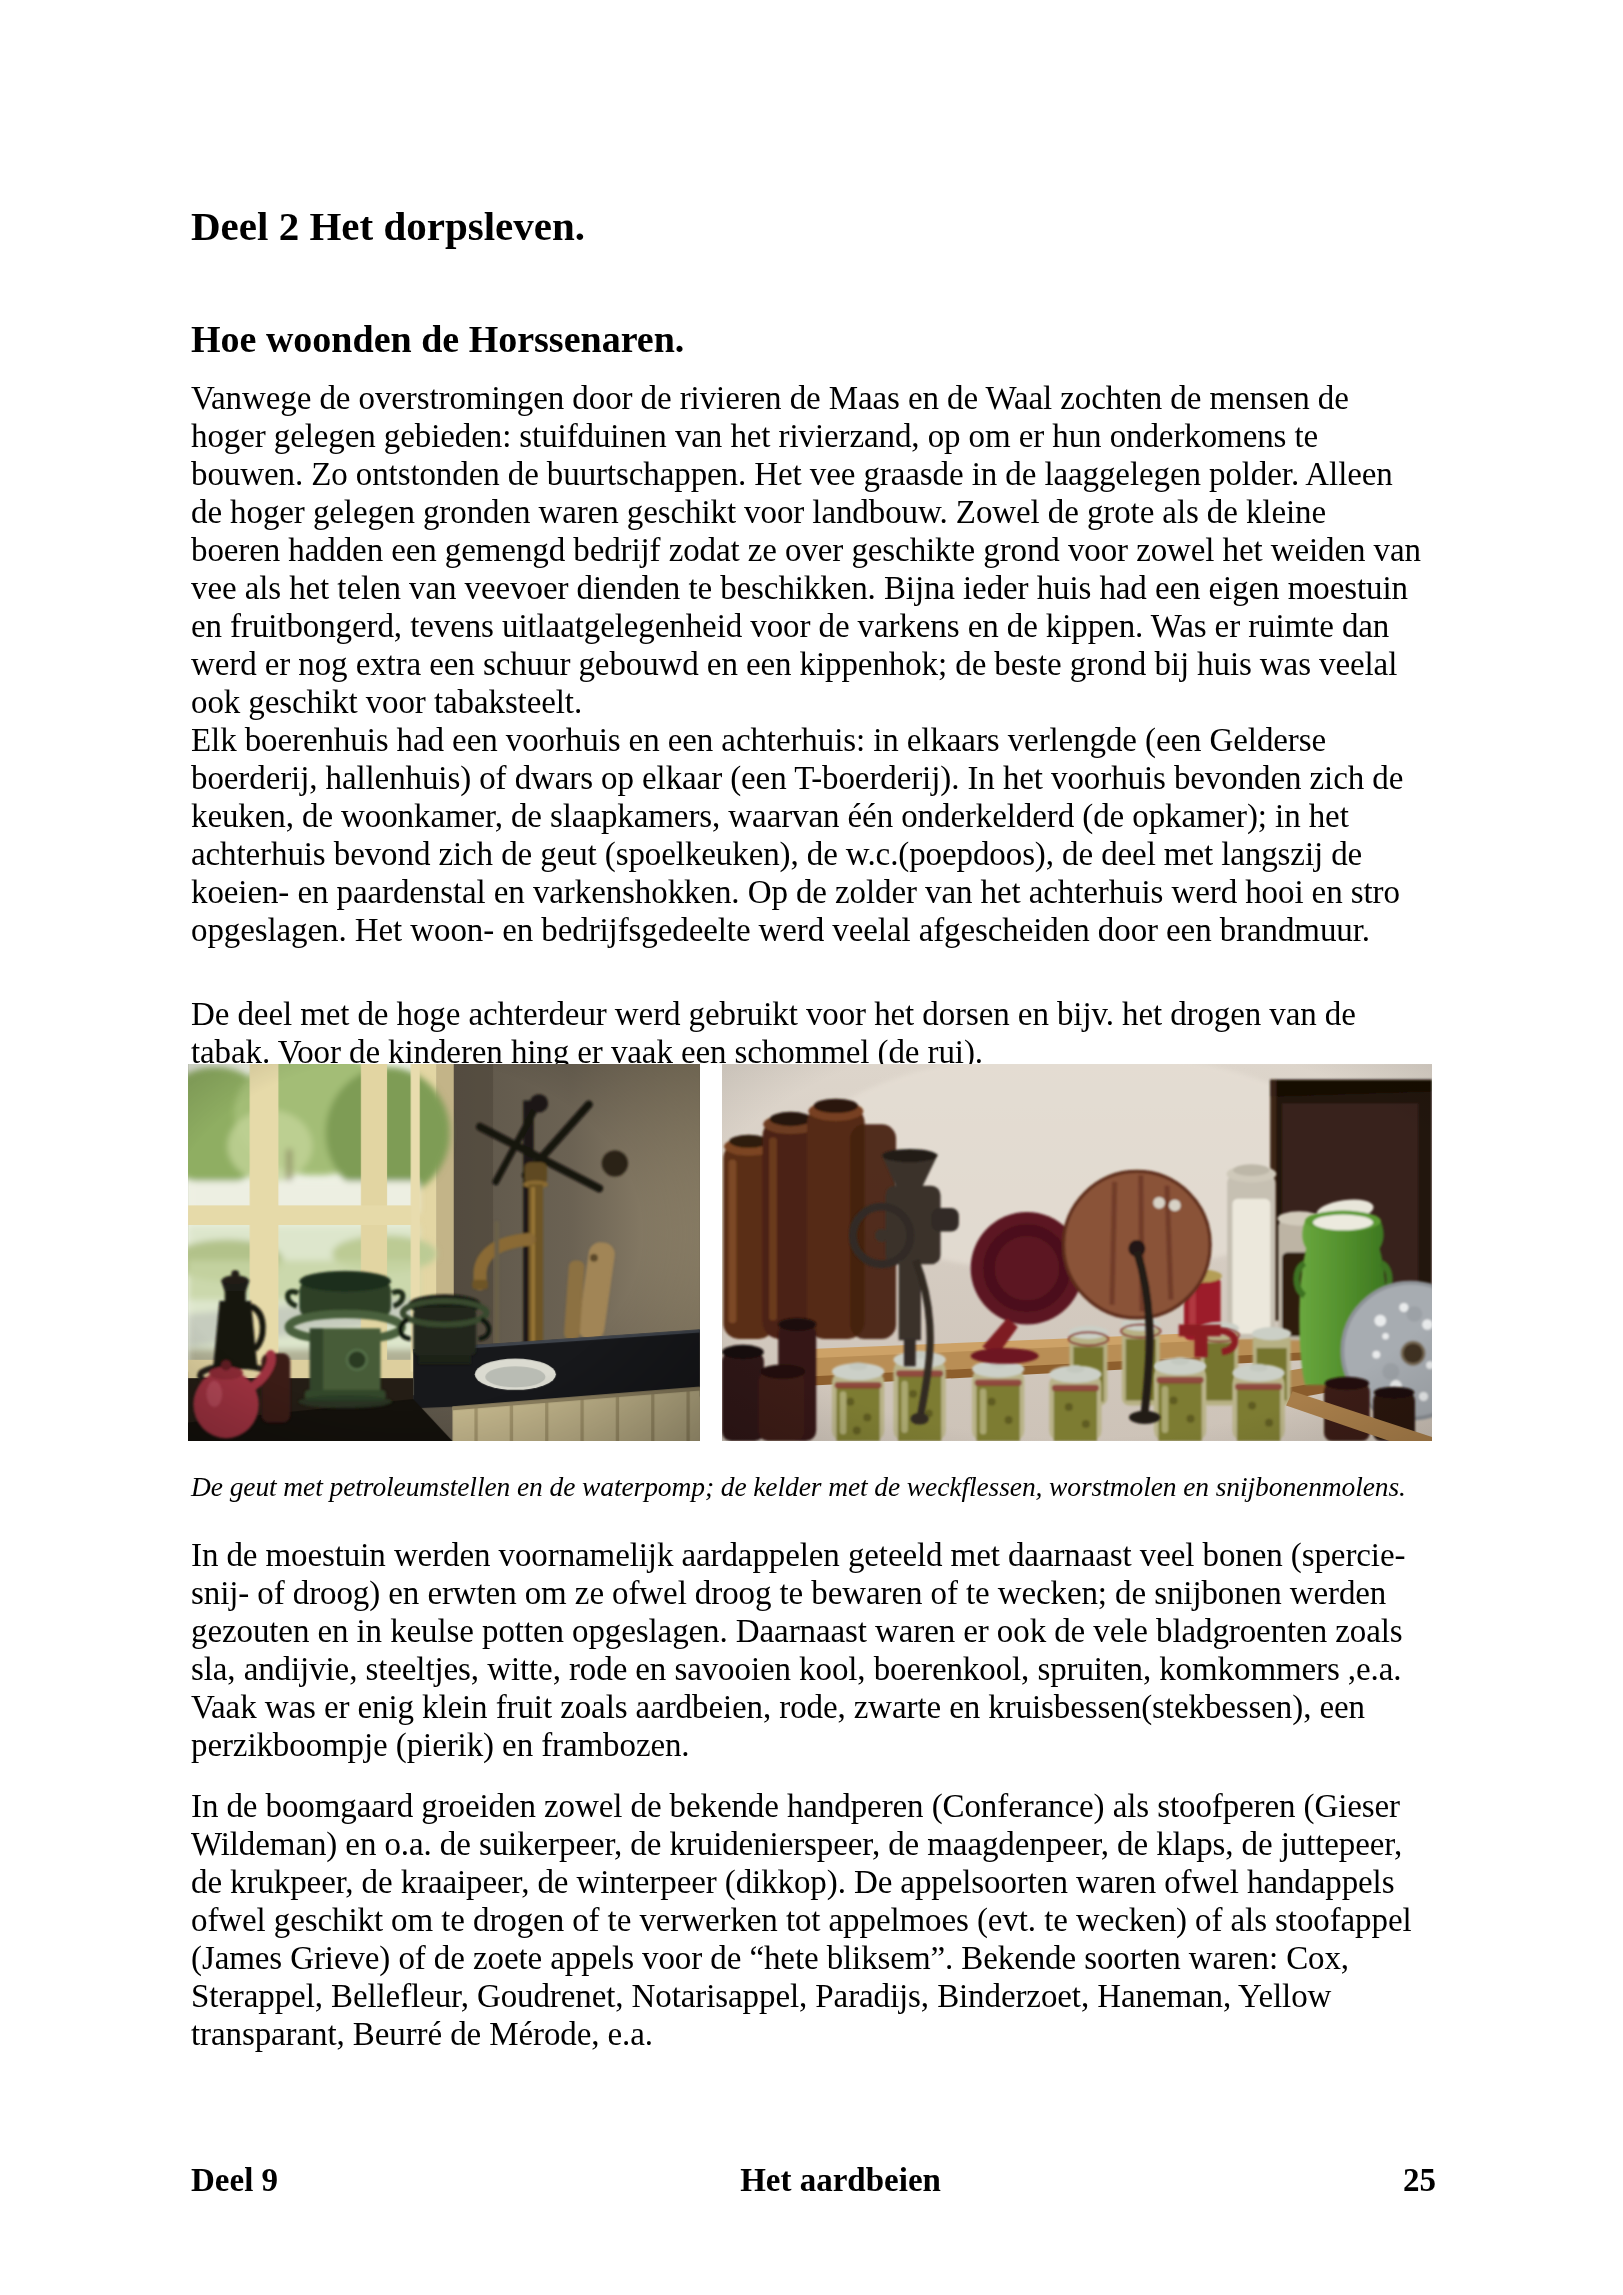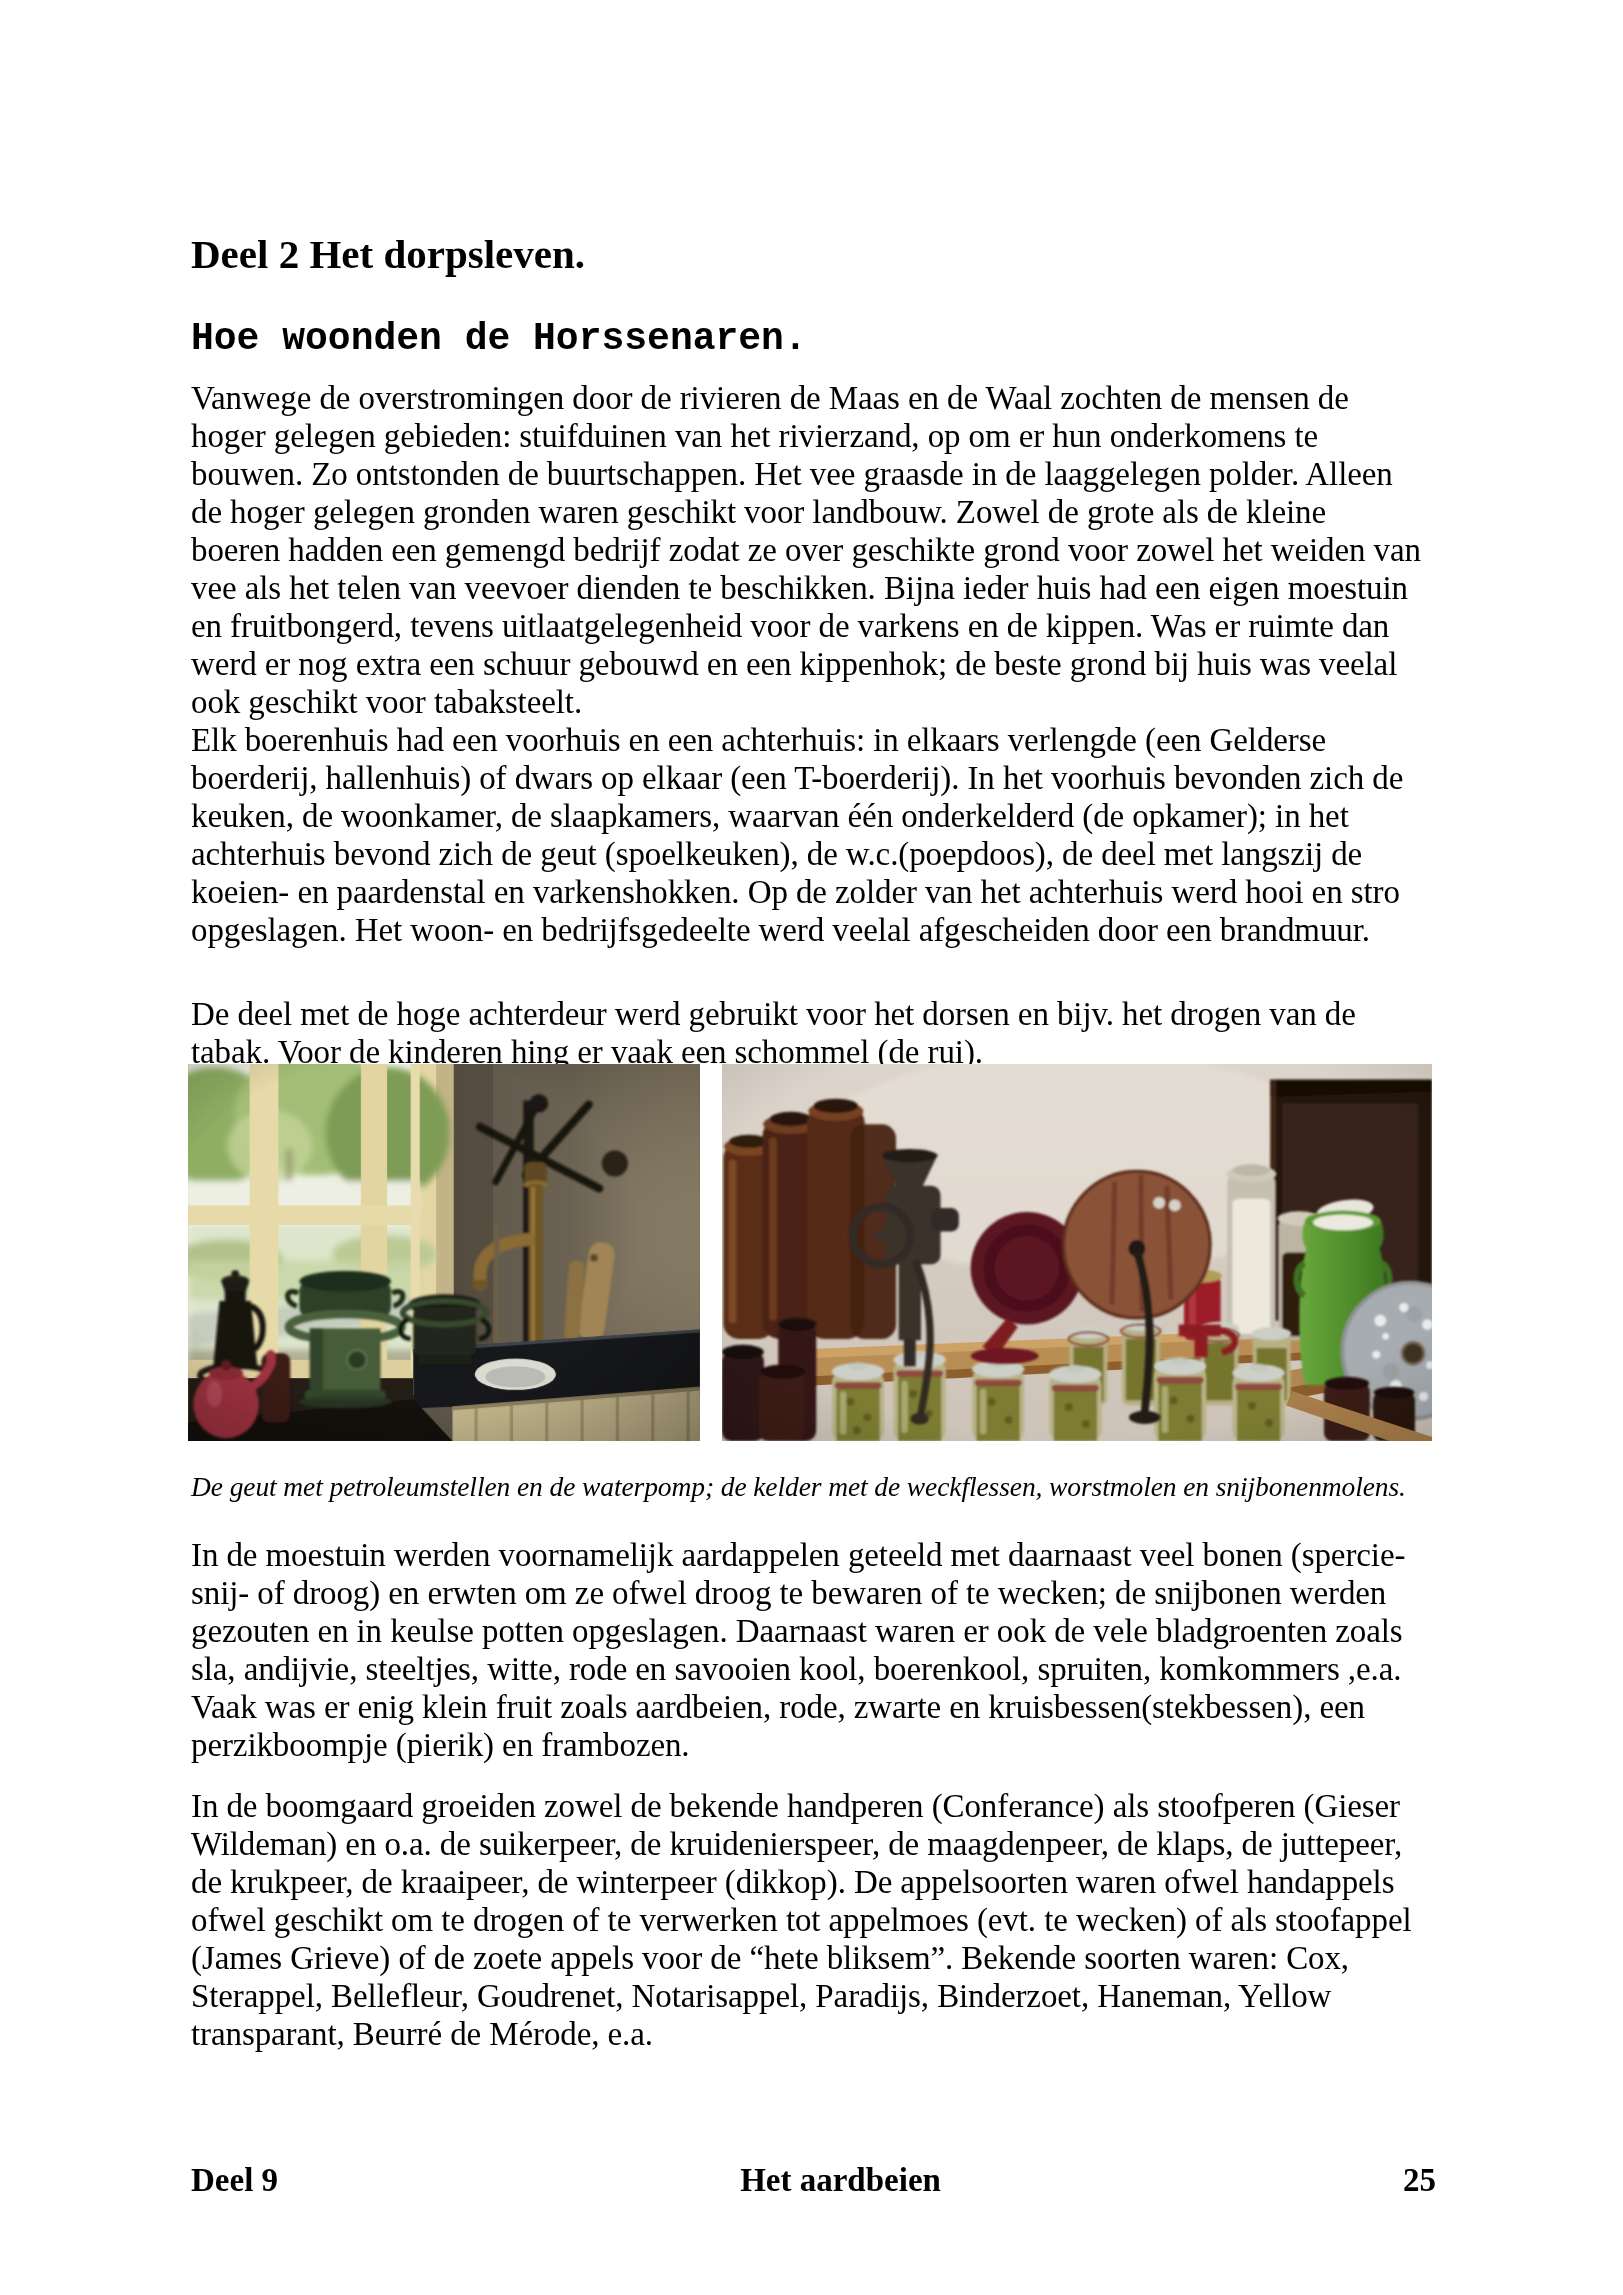--- a/index.html
+++ b/index.html
@@ -3,22 +3,22 @@
 <meta charset="utf-8">
 <style>
   html,body { margin:0; padding:0; background:#888; }
   .page {
     position:relative; width:1623px; height:2295px; background:#ffffff;
     font-family:"Liberation Serif","DejaVu Serif",serif; color:#000;
     overflow:hidden;
   }
   .txt { position:absolute; left:191px; width:1296px; white-space:pre-line;
          font-size:33px; line-height:38px; letter-spacing:-0.1px; }
-  .title    { top:204px;  font-size:41px; font-weight:bold; line-height:47px; letter-spacing:0; }
-  .subtitle { top:285px;  font-size:38px; font-weight:bold; line-height:44px; letter-spacing:0;font-family:Liberation Mono, monospace; }
+  .title    { top:176px;  font-size:41px; font-weight:bold; line-height:47px; letter-spacing:0; }
+  .subtitle { top:285px;  font-size:38px; font-weight:bold; line-height:44px; letter-spacing:0; }
   .para-1 { top:346px; }
   .para-2 { top:688px; }
   .para-3 { top:962px; }
   .para-4 { top:1503px; }
   .para-5 { top:1754px; }
   .para-6 { top:2049px; }
   .caption { top:1443px; font-size:27.5px; font-style:italic; line-height:31px; }
   .photo { position:absolute; top:1064px; display:block; }
   .photo-left  { left:188px; }
   .photo-right { left:722px; }

